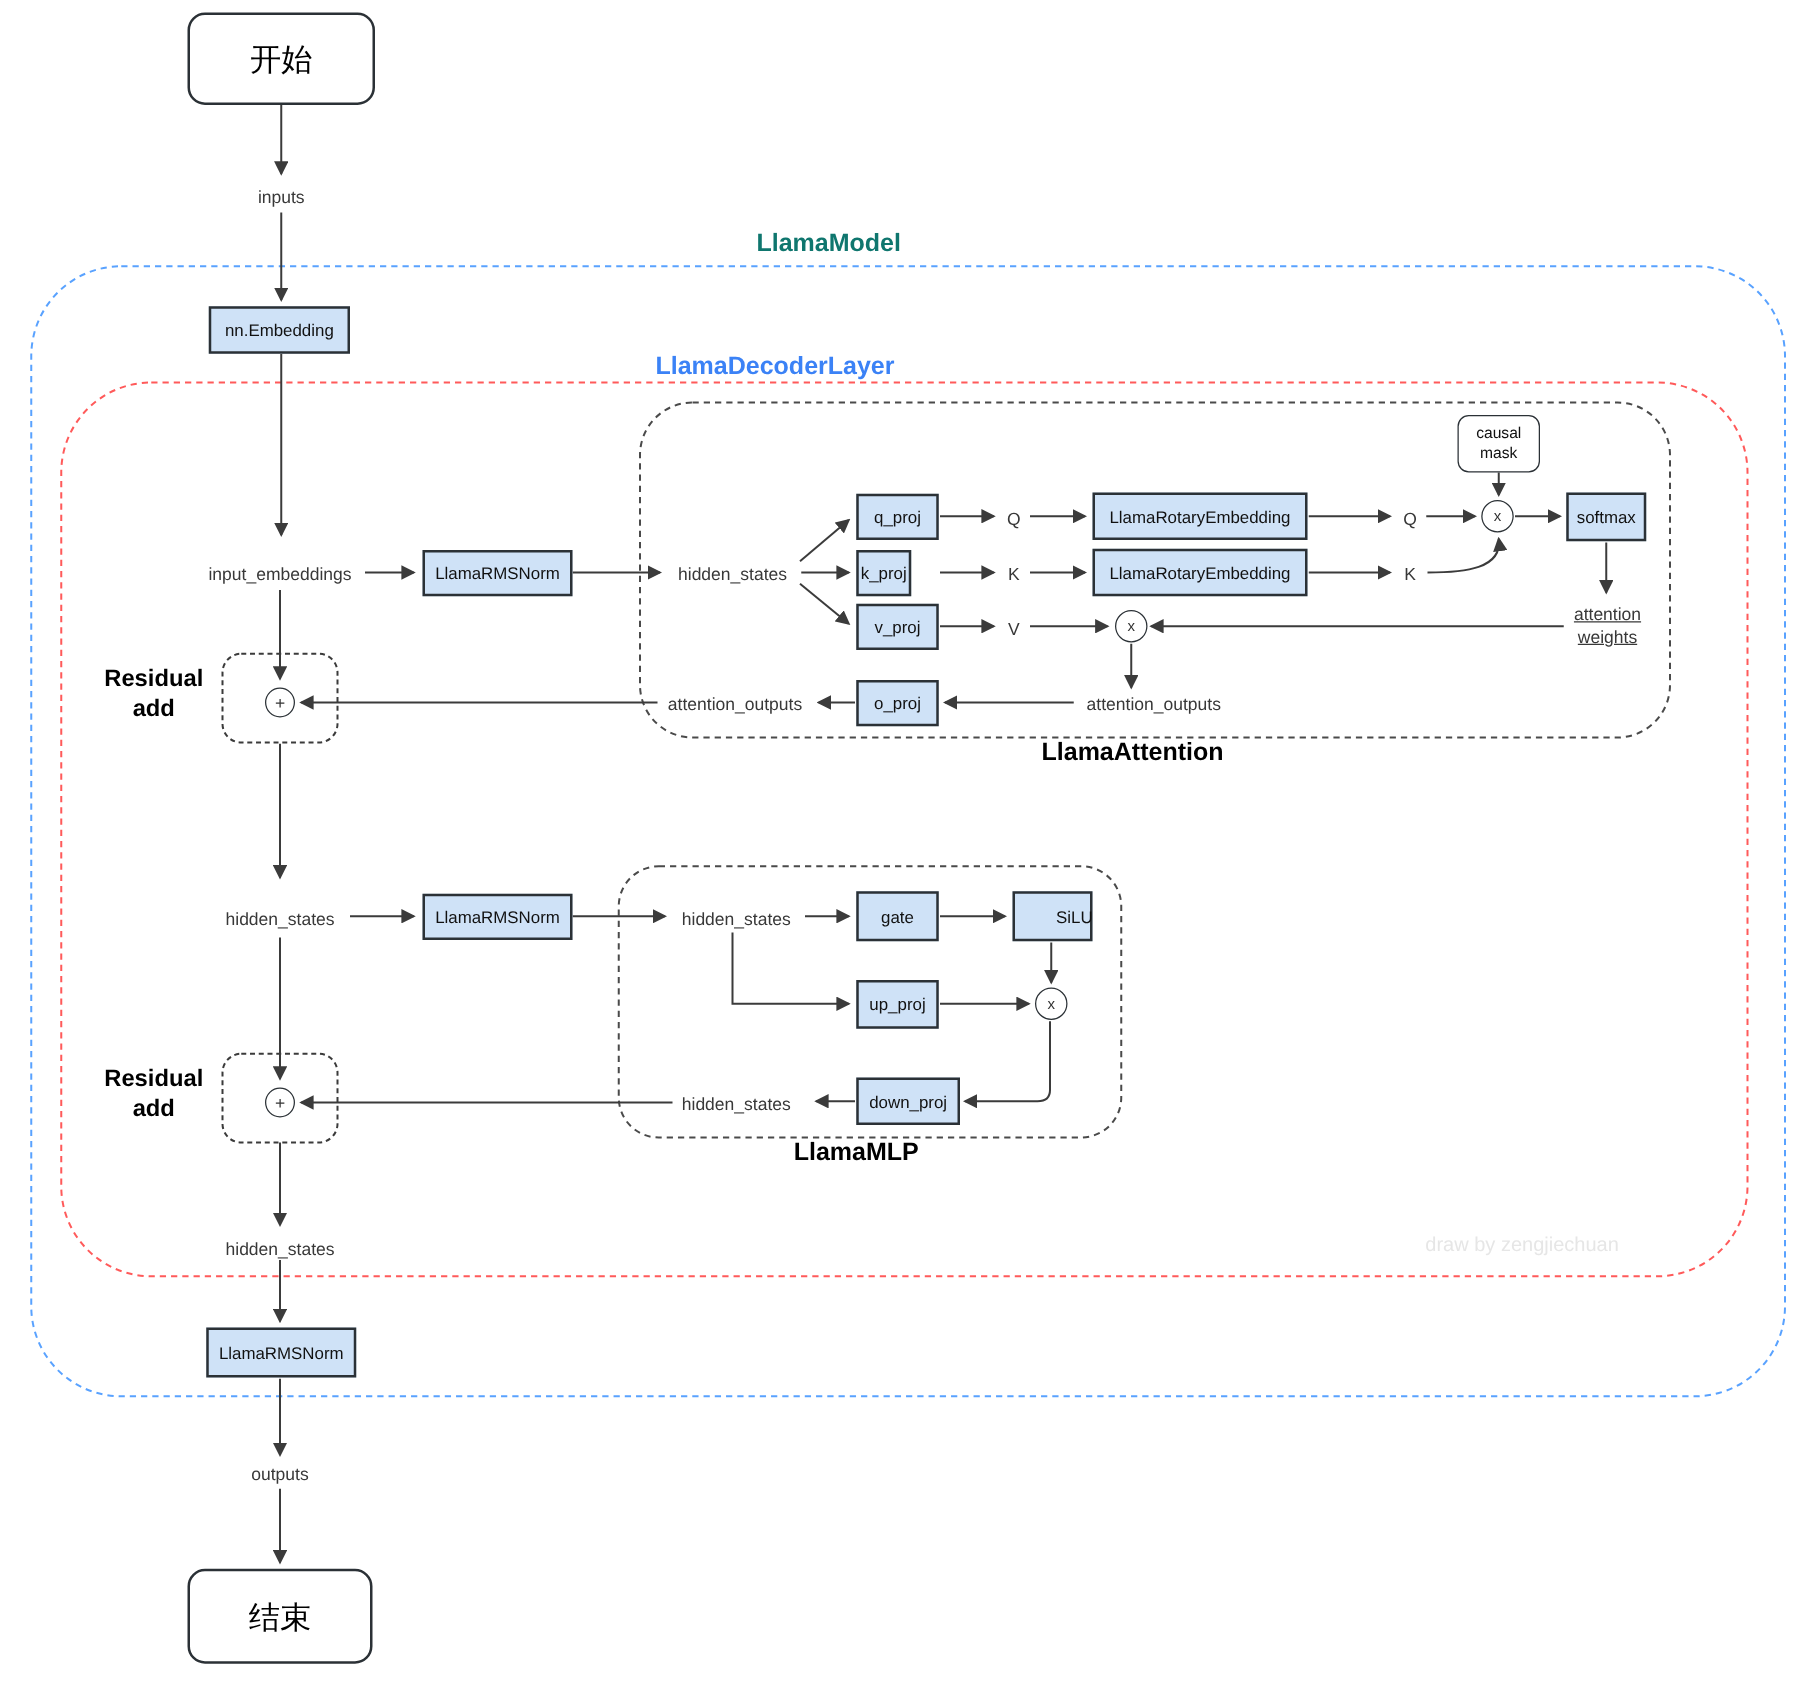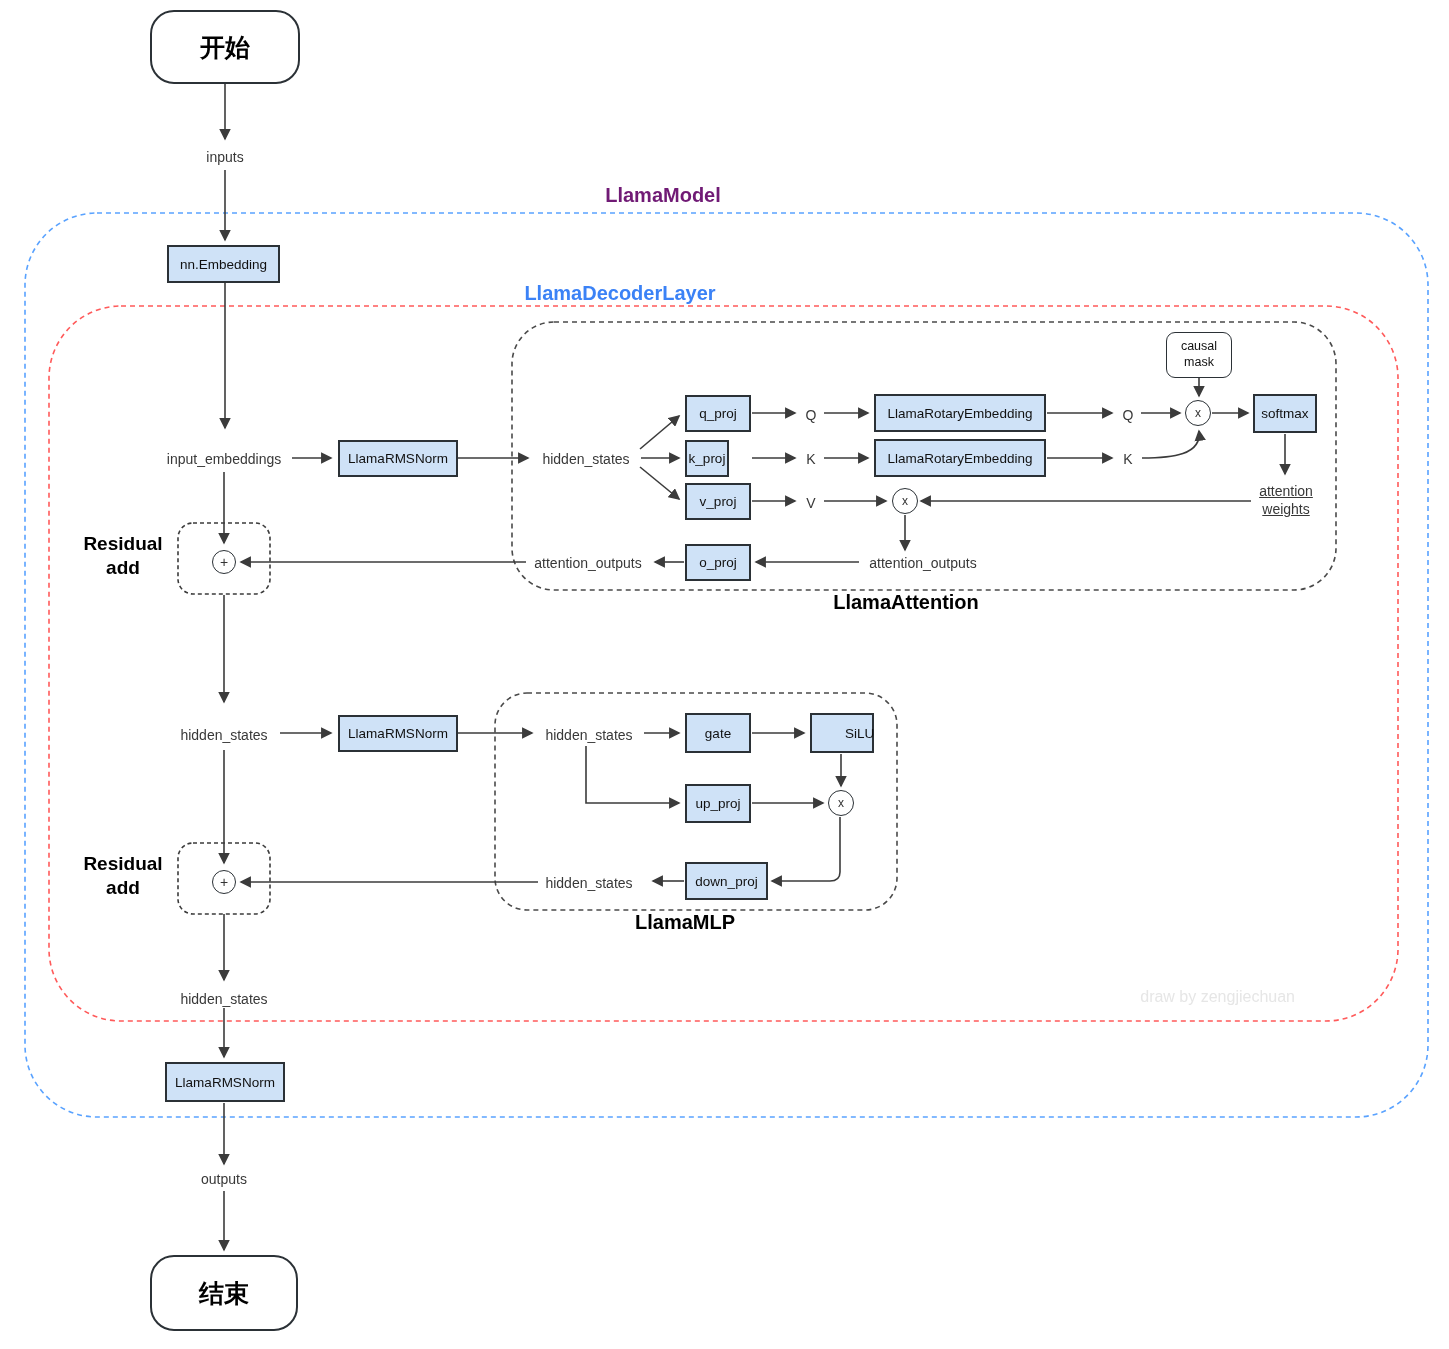--- a/index.html
+++ b/index.html
@@ -13,23 +13,23 @@
   
   .box{
     position:absolute;box-sizing:border-box;
     background:#cfe2f7;border:2px solid #2b3136;
     display:flex;align-items:center;justify-content:center;
     font-size:13.5px;color:#111;white-space:nowrap;
   }
   
   .terminal{
     position:absolute;box-sizing:border-box;background:#fff;
-    border:2px solid #2b3136;border-radius:24px;
+    border:2px solid #2b3136;border-radius:14px;
     display:flex;align-items:center;justify-content:center;
-    font-size:25px;font-weight:bold;color:#000;
+    font-size:25px;font-weight:normal;color:#000;
   }
   
   .maskbox{
     position:absolute;box-sizing:border-box;background:#fff;
     border:1.7px solid #2b3136;border-radius:9px;
     display:flex;align-items:center;justify-content:center;text-align:center;
     font-size:12.5px;line-height:1.25;color:#111;white-space:pre-line;
   }
   
   .op{
@@ -40,21 +40,21 @@
   }
   
   .lbl{
     position:absolute;font-size:14px;color:#383838;text-align:center;
     white-space:pre-line;line-height:1.3;
   }
   .seclbl{
     position:absolute;font-size:20px;font-weight:bold;color:#000;
     text-align:center;white-space:pre-line;
   }
-  .model-lbl{color:#701a75;}
+  .model-lbl{color:#0f766e;}
   .decoder-lbl{color:#3b82f6;}
   .residual-lbl{font-size:19px;line-height:1.25;}
   .watermark{position:absolute;font-size:16px;color:#e6e6e6;text-align:right;}
 </style>
 </head>
 <body>
 
 <div class="canvas">
 
   <svg class="wires" viewBox="0 0 1449 1349">

